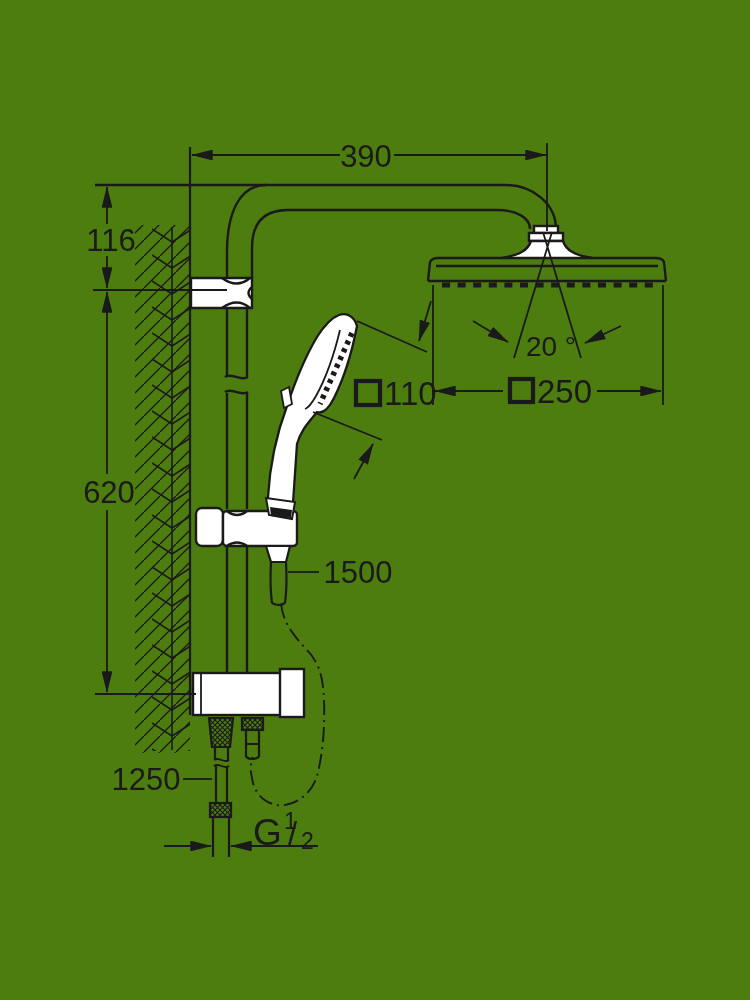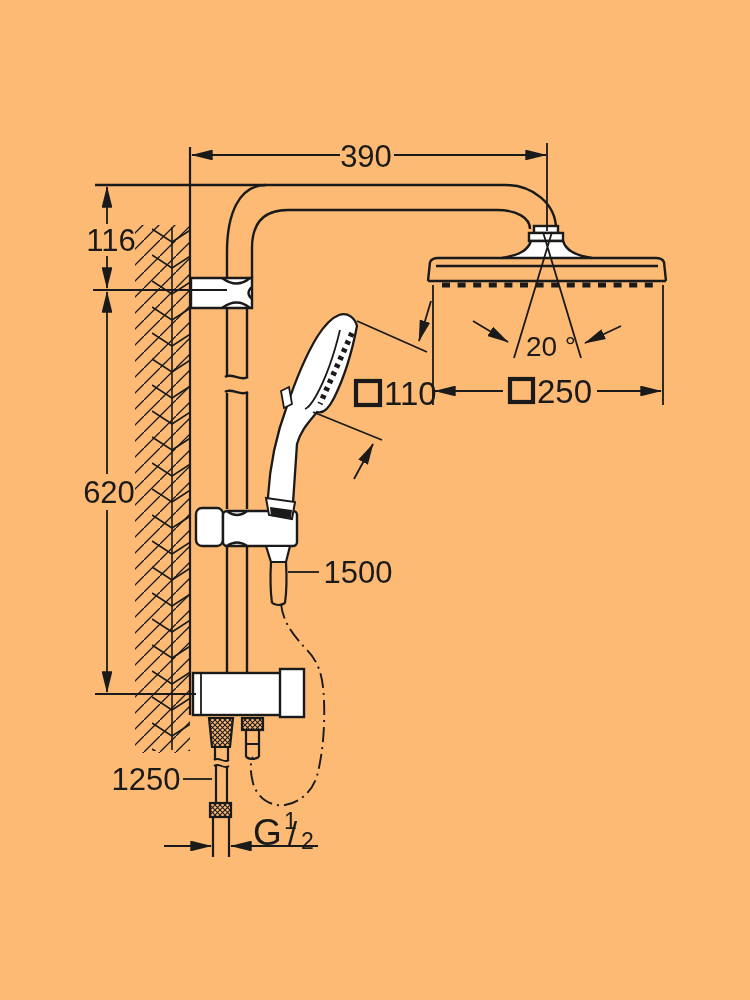--- a/index.html
+++ b/index.html
@@ -1,16 +1,16 @@
 <!DOCTYPE html>
 <html><head>
 <meta charset="utf-8">
 <style>
   html,body{margin:0;padding:0;background:#fff;}
-  #stage{position:relative;width:750px;height:1000px;background:#fdba74;overflow:hidden;
+  #stage{position:relative;width:750px;height:1000px;background:#4d7c0f;overflow:hidden;
          font-family:"Liberation Sans",sans-serif;}
   svg{position:absolute;left:0;top:0;}
   text{fill:#1a1a1a;}
   .dimtxt{font-size:31px;}
   .sqtxt{font-size:33px;}
   .angtxt{font-size:28px;}
   .gbig{font-size:37px;}
   .gsmall{font-size:23px;}
   .gslash{font-size:33px;}
 </style>

